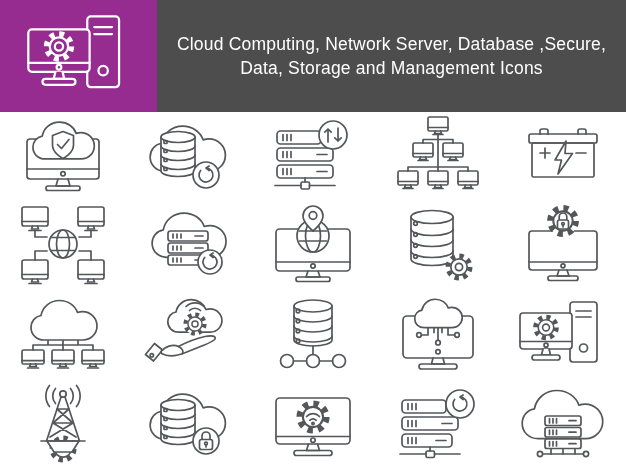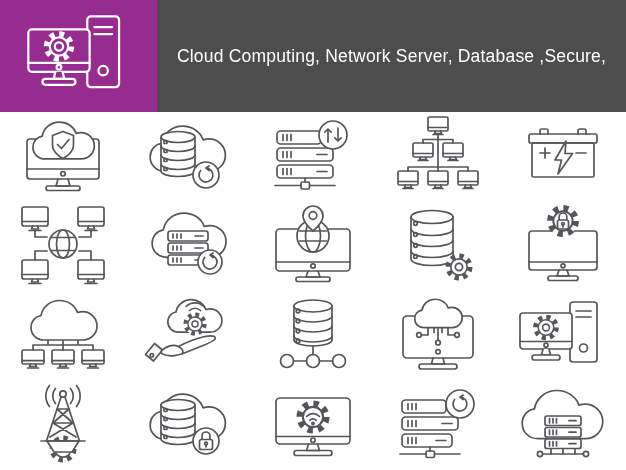--- a/index.html
+++ b/index.html
@@ -84,20 +84,21 @@
       <rect x="19" y="61" width="28" height="5" rx="2.5" class="pf"></rect>
       <g transform="translate(33,33.5)">
         <circle r="10.5" stroke-width="4.8" stroke-dasharray="4.1 4.13" stroke-linecap="butt"></circle>
         <circle r="7.8" class="pf"></circle>
           <circle r="3.5"></circle>
       </g>
     </svg>
   </div>
   <div class="titlebar">
     <div>Cloud Computing, Network Server, Database ,Secure,</div>
+    <div>Data, Storage and Management Icons</div>
   </div>
 </div>
 
 <div class="grid">
 
   <div class="cell" title="Monitor with cloud and security shield checkmark">
     <svg class="ico" width="100" height="84" viewBox="0 0 100 84">
       <rect x="14" y="24" width="72" height="40" rx="3"></rect>
       <line x1="14" y1="54" x2="86" y2="54"></line>
         <circle cx="50" cy="58.8" r="2.2"></circle>

